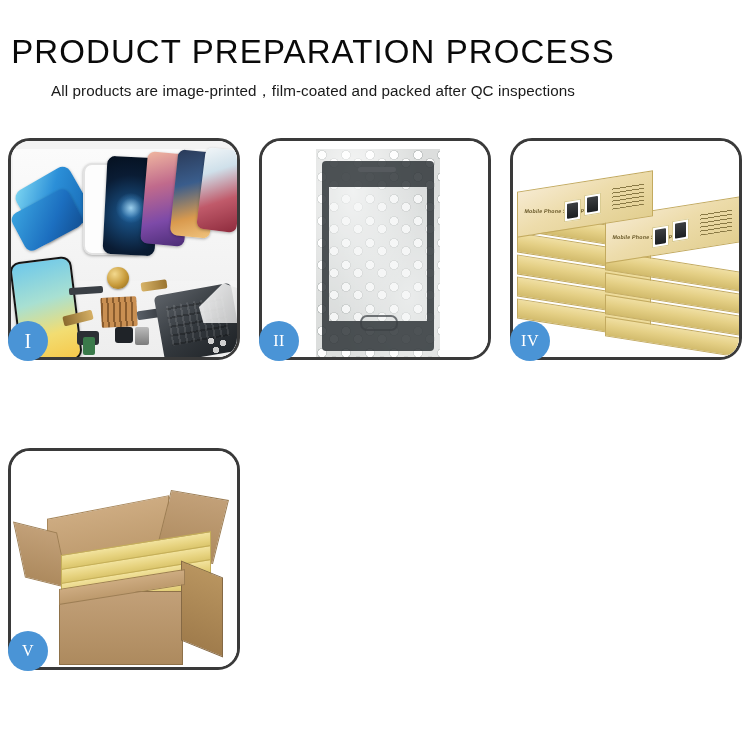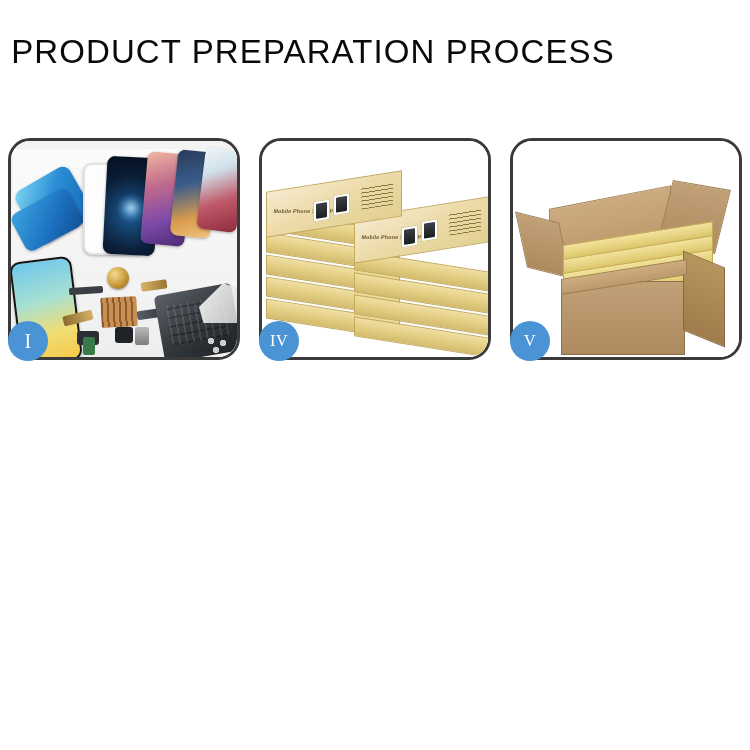--- a/index.html
+++ b/index.html
@@ -376,20 +376,21 @@
     border: 1px solid #c4ae58;
   }
 </style>
 </head>
 <body>
 
 <div class="page">
 
   <div class="header">
     <h1 class="title">PRODUCT PREPARATION PROCESS</h1>
+    <p class="subtitle">All products are image-printed，film-coated and packed after QC inspections</p>
   </div>
 
   <div class="grid">
 
     <div class="card">
       <div class="card-inner">
         <div class="photo p1">
           <div class="sheet"></div>
           <div class="lowerbg"></div>
 
@@ -413,20 +414,31 @@
           <div class="bat"></div>
           <div class="cam"></div>
           <div class="board"></div>
           <div class="tool"></div>
           <div class="screws"></div>
         </div>
       </div>
       <div class="badge">I</div>
     </div>
 
+    <div class="card">
+      <div class="card-inner">
+        <div class="photo p2">
+          <div class="bubble"></div>
+          <div class="glass"></div>
+          <div class="earpiece"></div>
+          <div class="home"></div>
+        </div>
+      </div>
+      <div class="badge small">II</div>
+    </div>
 
 
     <div class="card">
       <div class="card-inner">
         <div class="photo p4">
 
           <div class="stackbox" style="left:4px;  top:168px; width:132px; height:18px; transform:skewY(9deg);"></div>
           <div class="stackbox" style="left:4px;  top:146px; width:132px; height:18px; transform:skewY(9deg);"></div>
           <div class="stackbox" style="left:4px;  top:124px; width:132px; height:18px; transform:skewY(9deg);"></div>
           <div class="stackbox" style="left:4px;  top:102px; width:132px; height:18px; transform:skewY(9deg);"></div>

